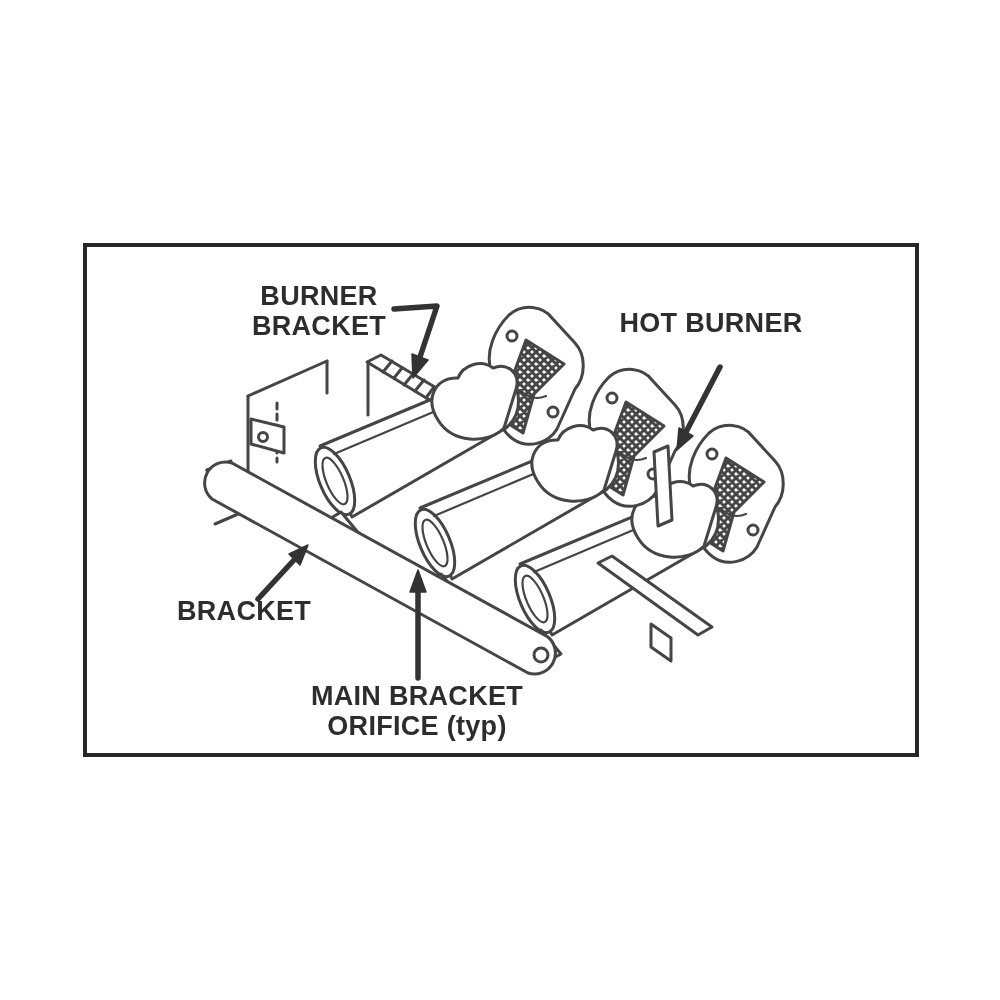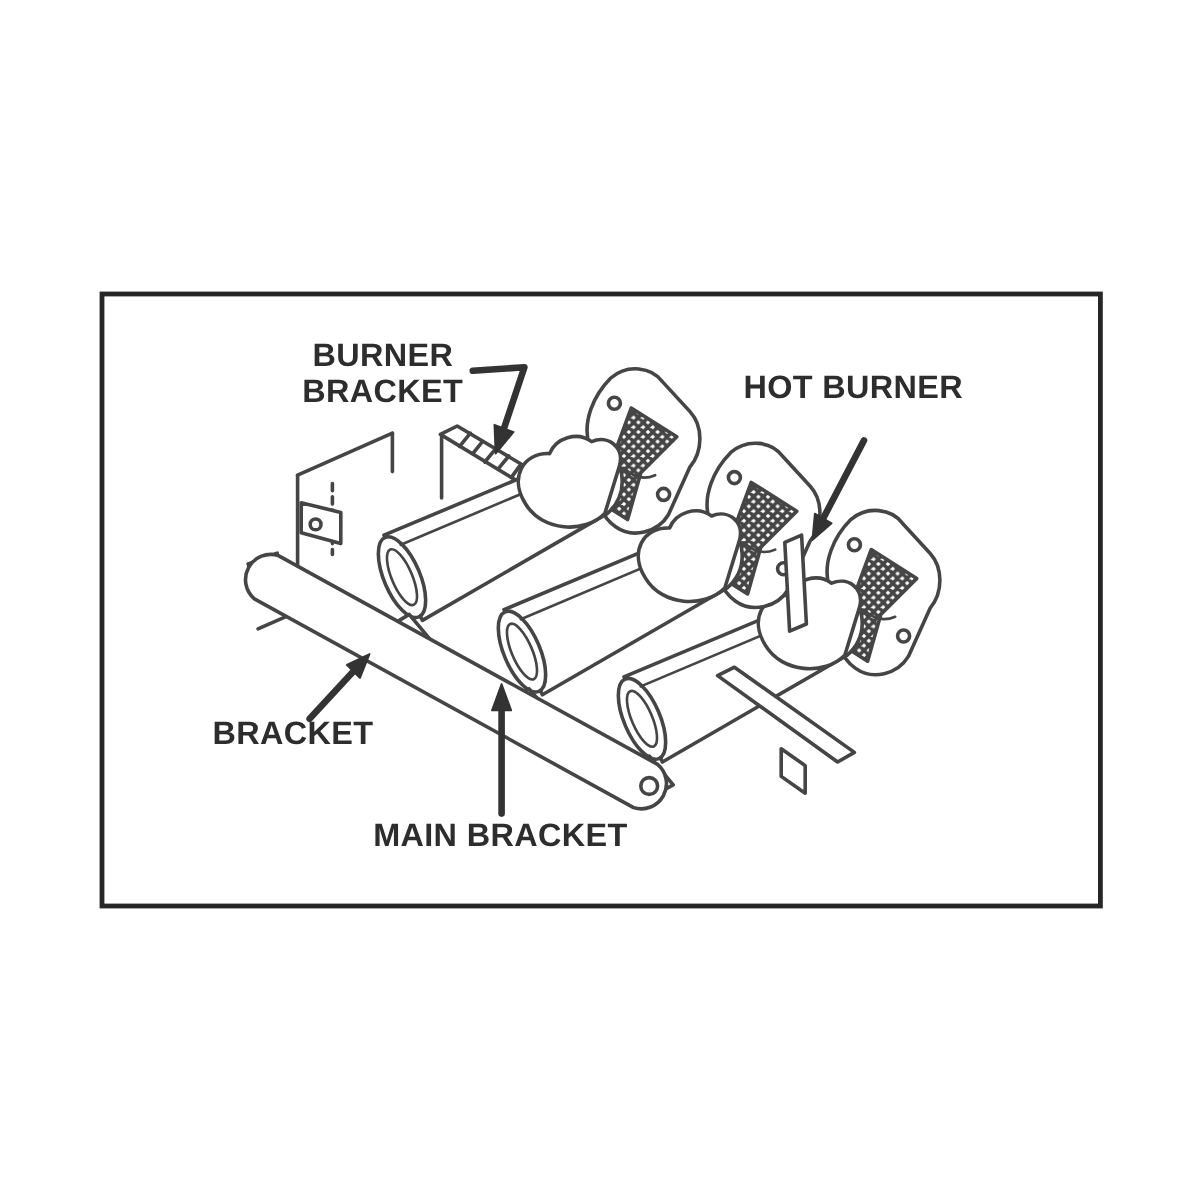--- a/index.html
+++ b/index.html
@@ -127,15 +127,16 @@
   </div>
 
   <div class="lbl center" style="left:606px;top:308px;width:210px;">
     <div>HOT BURNER</div>
   </div>
 
   <div class="lbl" style="left:177px;top:596px;">BRACKET</div>
 
   <div class="lbl center" style="left:302px;top:681px;width:230px;">
     <div>MAIN BRACKET</div>
+    <div>ORIFICE (typ)</div>
   </div>
 
 </div>
 
 </body></html>

